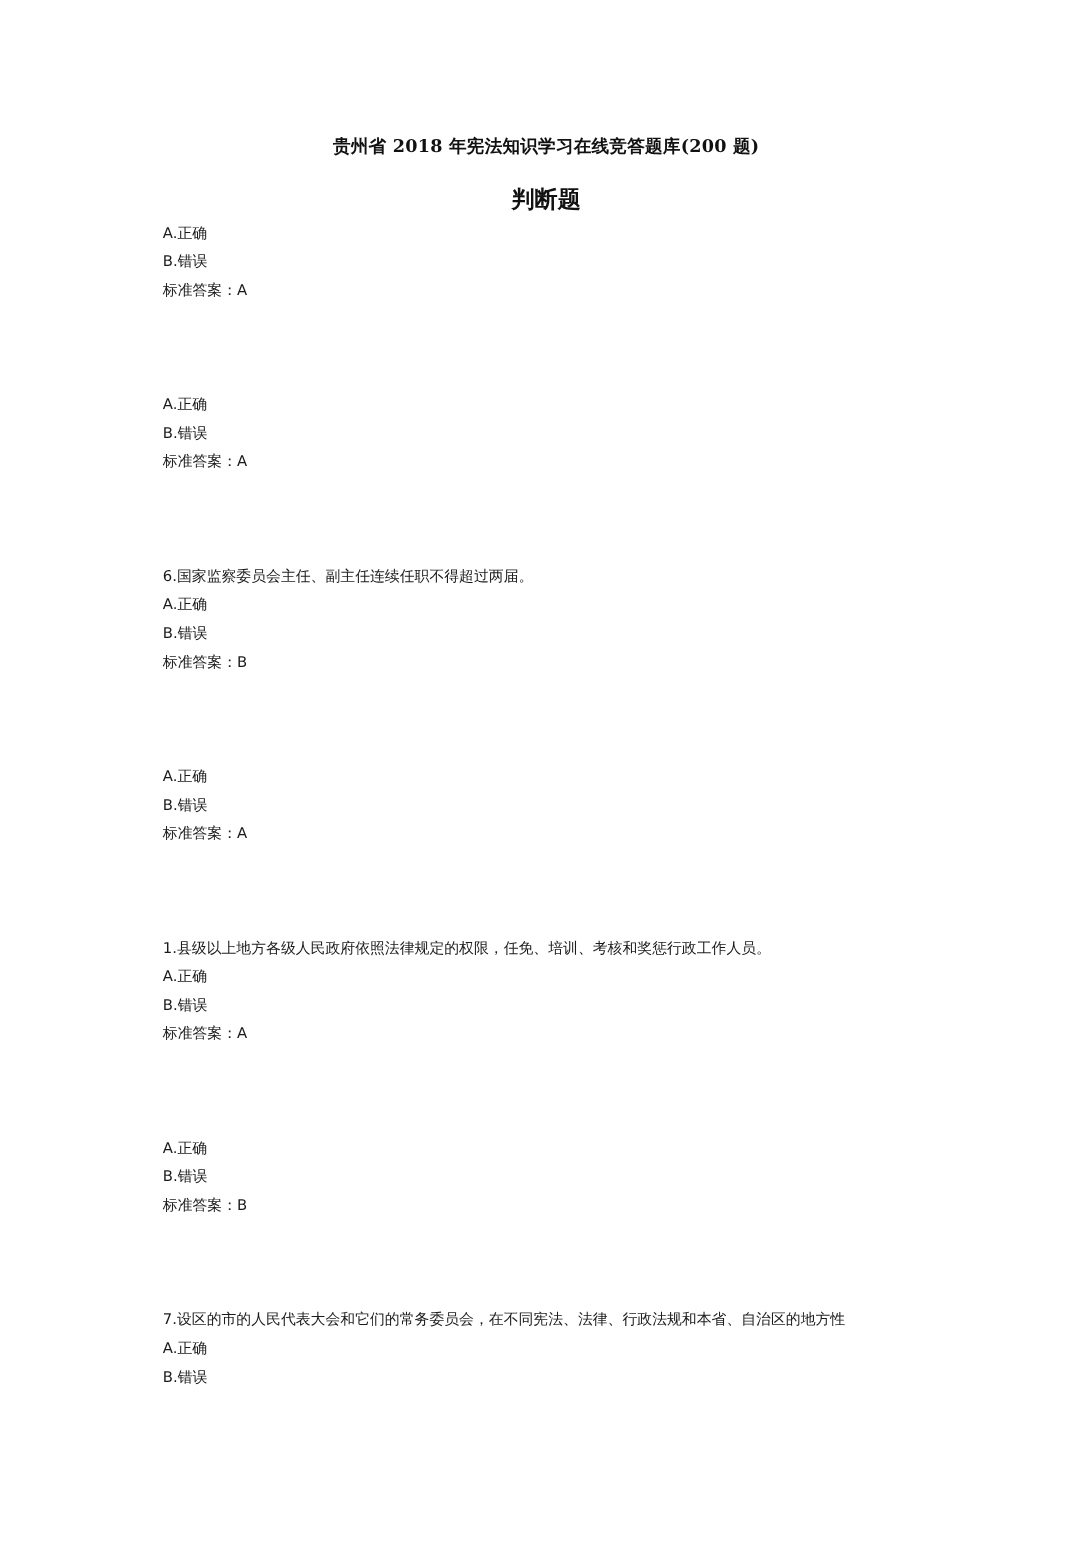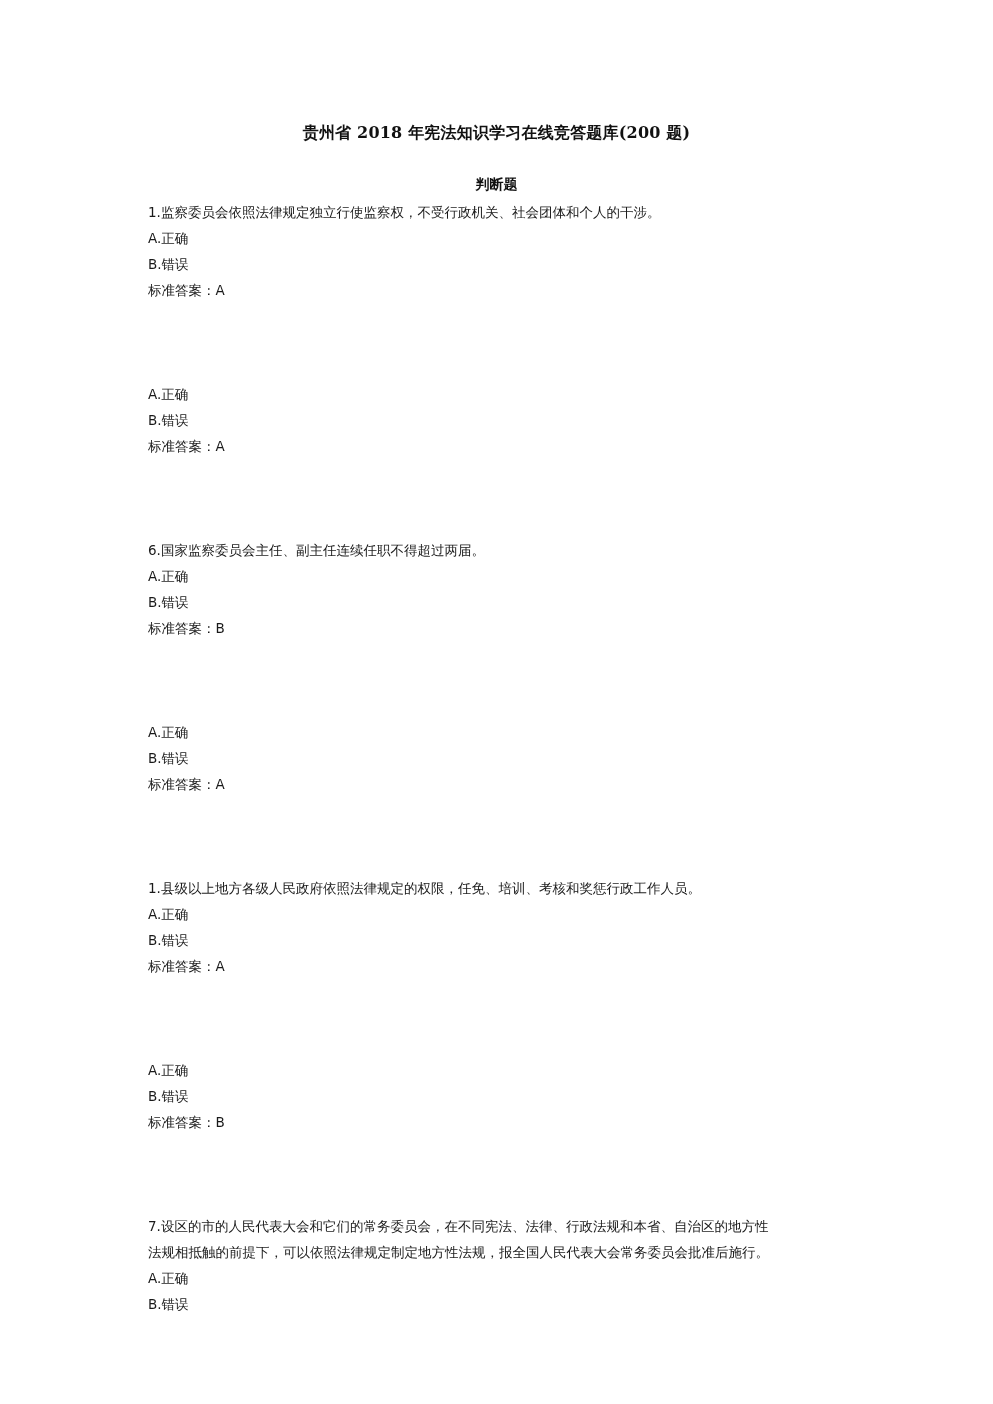--- a/index.html
+++ b/index.html
@@ -35,24 +35,25 @@
       font-family: "DejaVu Serif", "Liberation Serif", serif;
       color: #111;
       letter-spacing: 0.2px;
     }
     .section-title {
       position: absolute;
       left: 0;
       width: 993px;
       top: 173px;
       text-align: center;
-      font-size: 14px;
+      font-size: 21px;
       font-weight: bold;
       line-height: 22px;
       color: #111;
+      font-family: Liberation Mono, monospace;
     }
     .questions {
       position: absolute;
       left: 148px;
       top: 199px;
       width: 700px;
     }
     .question {
       margin: 0;
       padding: 0;
@@ -71,23 +72,20 @@
 <body>
 
 <div class="page">
 
   <div class="doc-title">贵州省 2018 年宪法知识学习在线竞答题库(200 题)</div>
   <div class="section-title">判断题</div>
 
   <div class="questions">
 
     <div class="question">
-      <div class="stem">
-        <div class="line">1.监察委员会依照法律规定独立行使监察权，不受行政机关、社会团体和个人的干涉。</div>
-      </div>
       <div class="line">A.正确</div>
       <div class="line">B.错误</div>
       <div class="line">标准答案：A</div>
     </div>
     <div class="gap"></div>
 
     <div class="question">
       <div class="line">A.正确</div>
       <div class="line">B.错误</div>
       <div class="line">标准答案：A</div>
@@ -124,20 +122,19 @@
     <div class="question">
       <div class="line">A.正确</div>
       <div class="line">B.错误</div>
       <div class="line">标准答案：B</div>
     </div>
     <div class="gap"></div>
 
     <div class="question">
       <div class="stem">
         <div class="line">7.设区的市的人民代表大会和它们的常务委员会，在不同宪法、法律、行政法规和本省、自治区的地方性</div>
-        <div class="line">法规相抵触的前提下，可以依照法律规定制定地方性法规，报全国人民代表大会常务委员会批准后施行。</div>
       </div>
       <div class="line">A.正确</div>
       <div class="line">B.错误</div>
     </div>
 
   </div>
 </div>
 
 </body></html>

